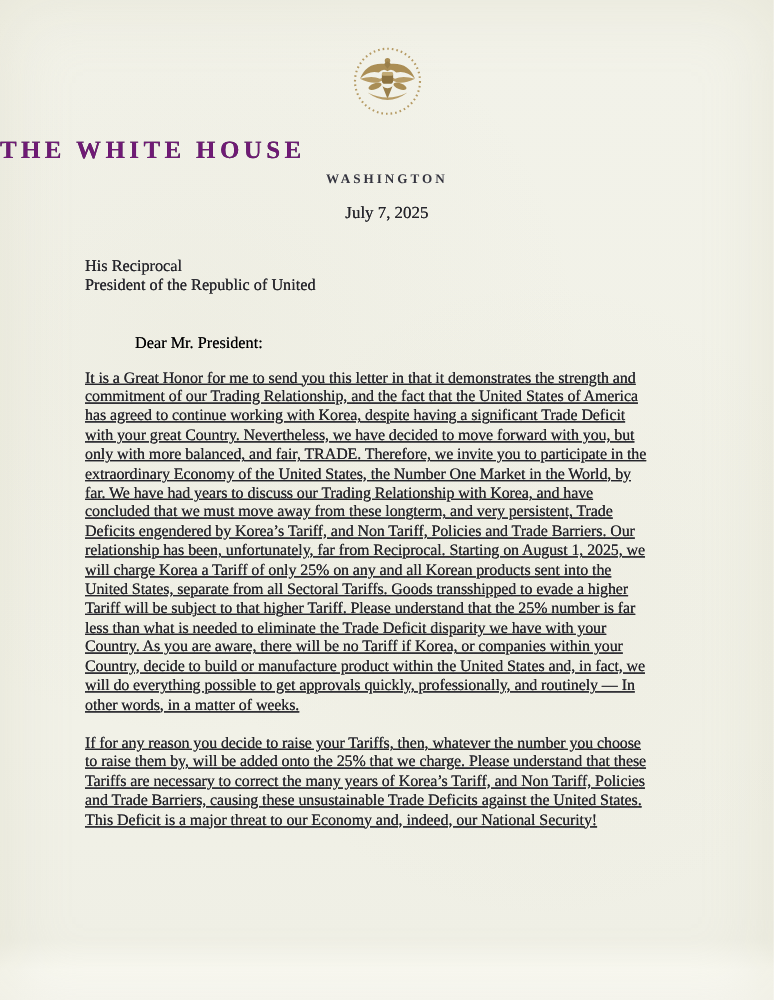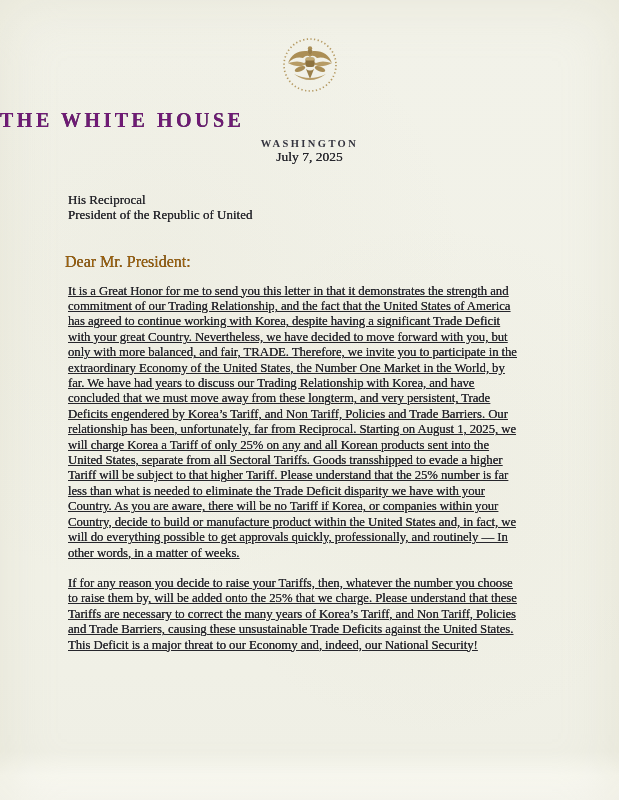--- a/index.html
+++ b/index.html
@@ -40,35 +40,36 @@
   .city {
     text-align: center;
     margin-top: 6px;
     font-size: 10.5px;
     font-weight: bold;
     letter-spacing: 2.4px;
     color: #34343f;
   }
   .date {
     text-align: center;
+    margin-top: 13px;
     font-size: 13.5px;
     color: #26262c;
     text-shadow: 0 0 0.4px #26262c;
   }
   .address {
     margin: 28px 0 0 68px;
     font-size: 13px;
     line-height: 14.8px;
     color: #26262c;
     text-shadow: 0 0 0.4px #26262c;
   }
   .salutation {
-    margin: 30px 0 0 65px;
-    font-size: 16px;
-    color: #a16207;
+    margin: 30px 0 0 108px;
+    font-size: 13px;
+    color: #000000;
     text-shadow: 0 0 0.4px #26262c;
   }
   .para {
     margin: 13px 0 0 68px;
     width: 545px;
     font-size: 12.8px;
     line-height: 15.4px;
     letter-spacing: -0.08px;
     color: #26262c;
     text-shadow: 0 0 0.4px #26262c;

